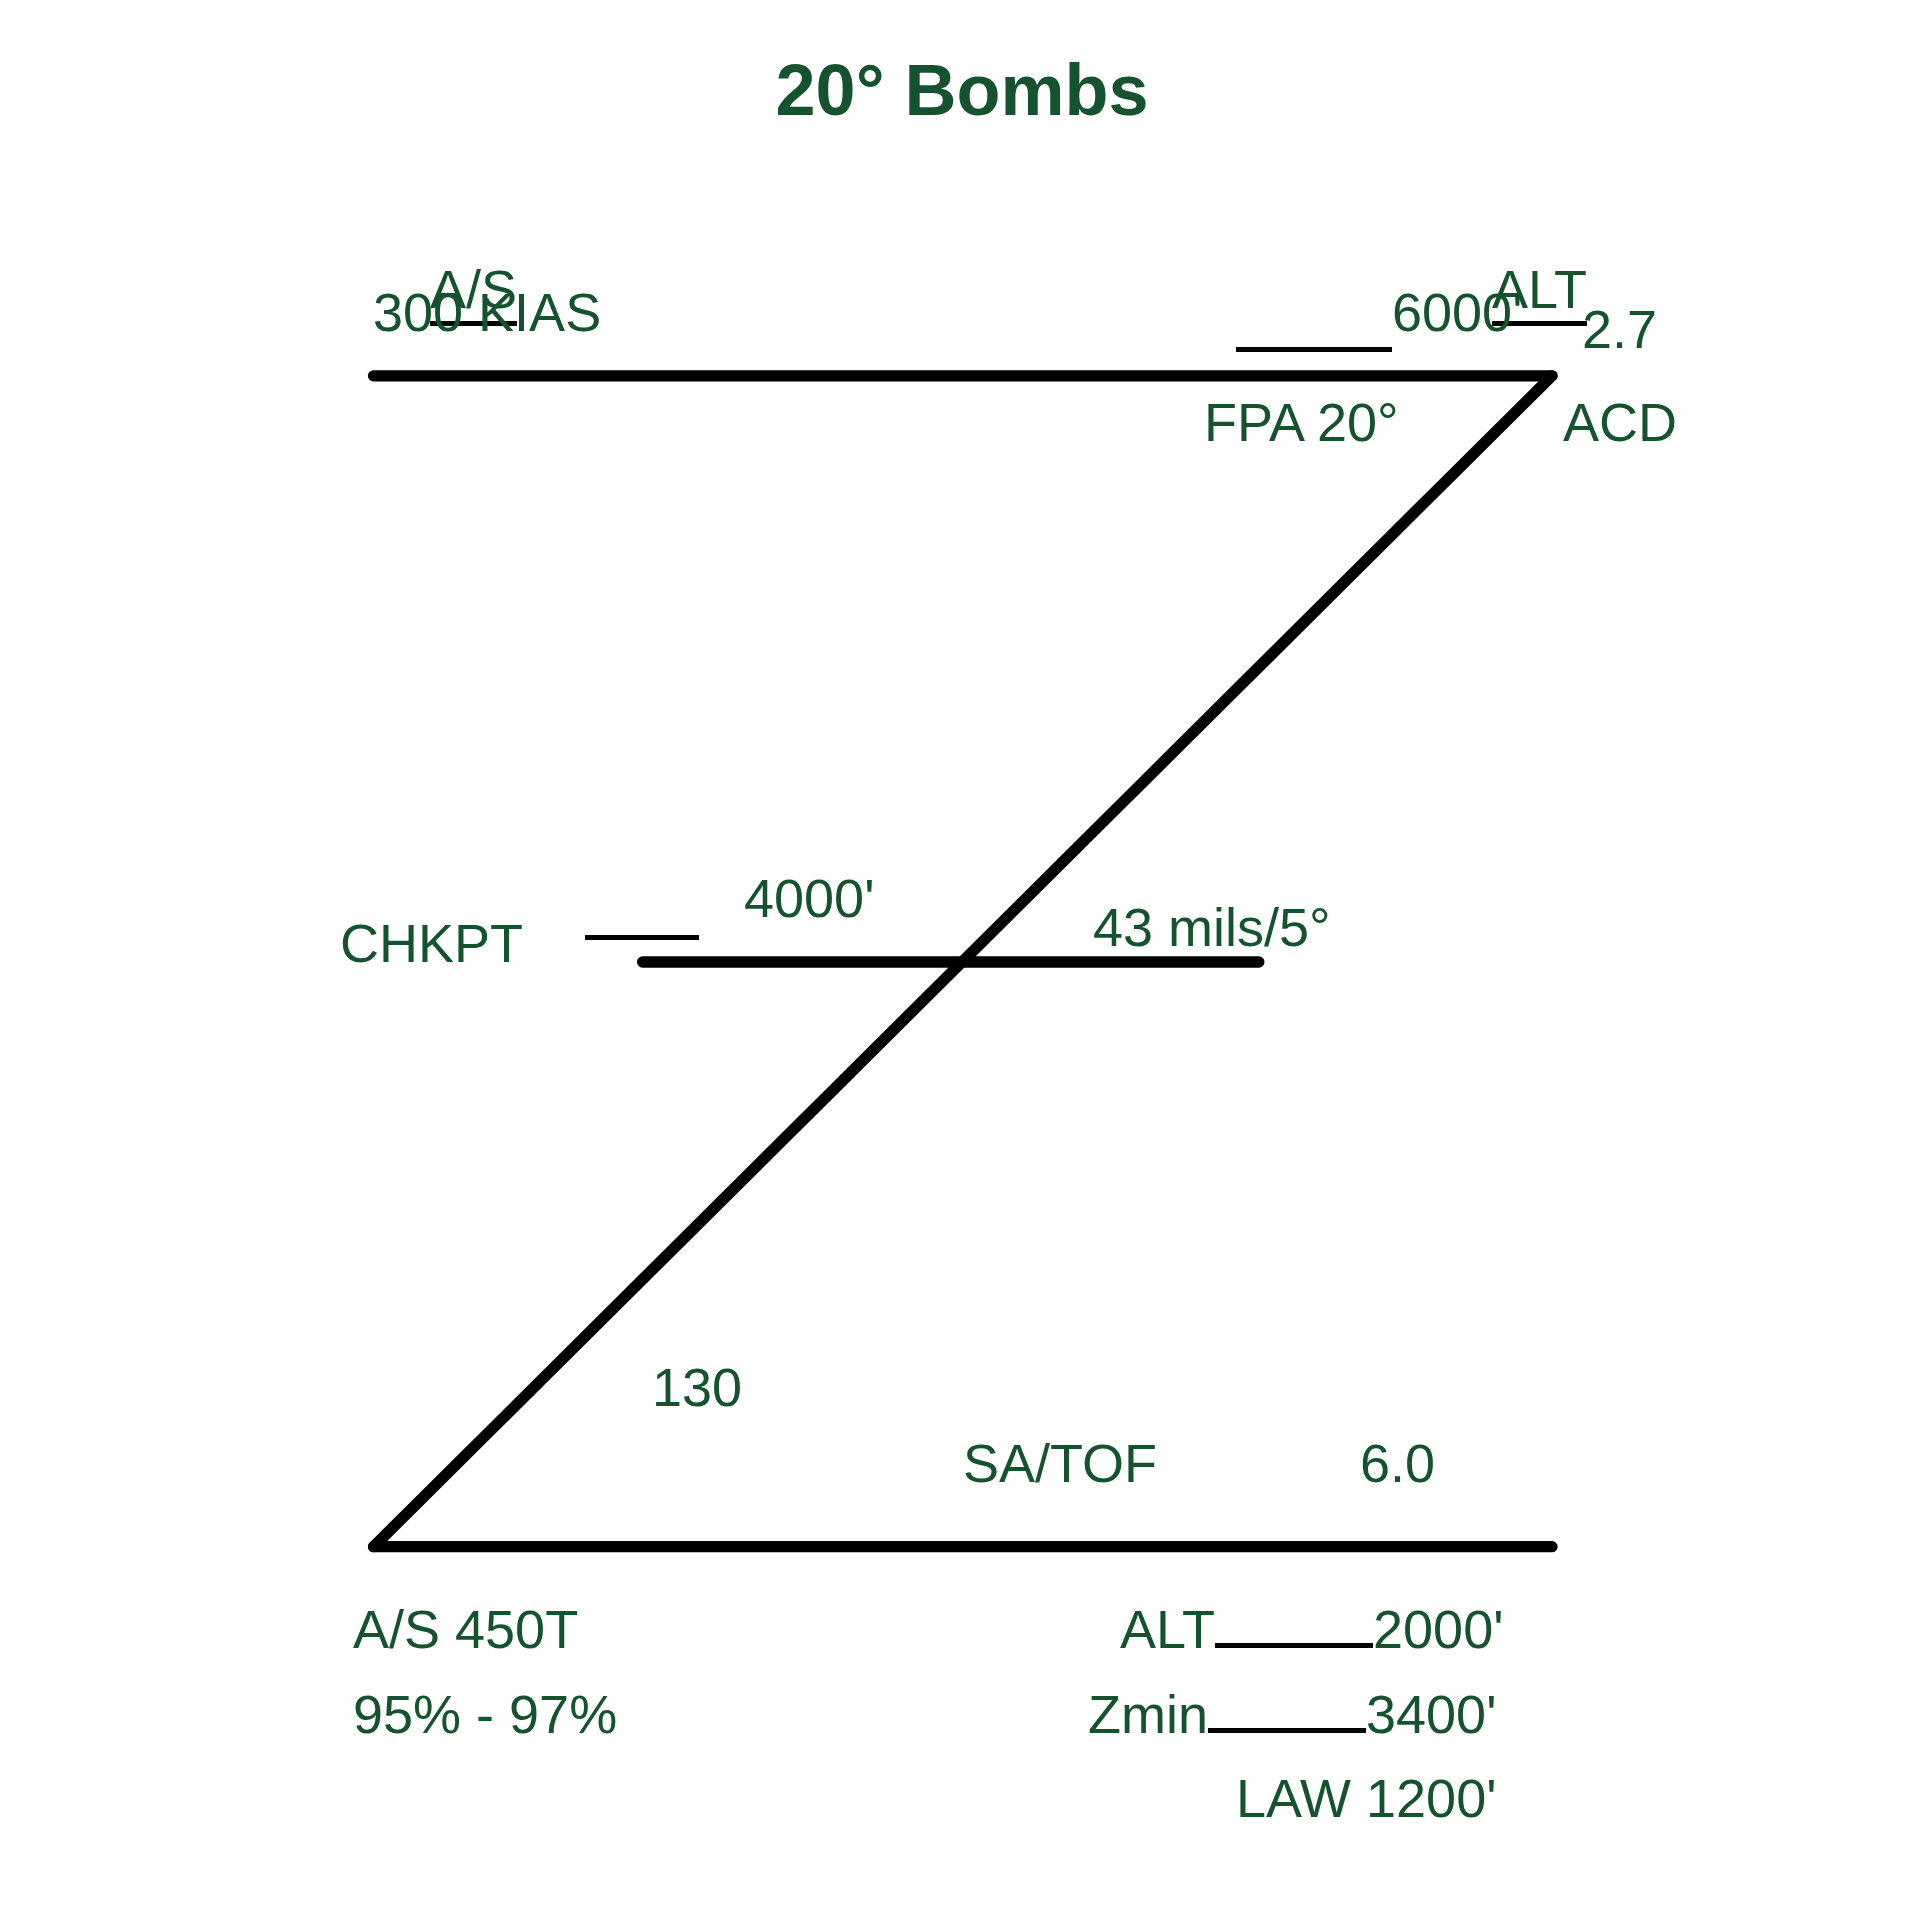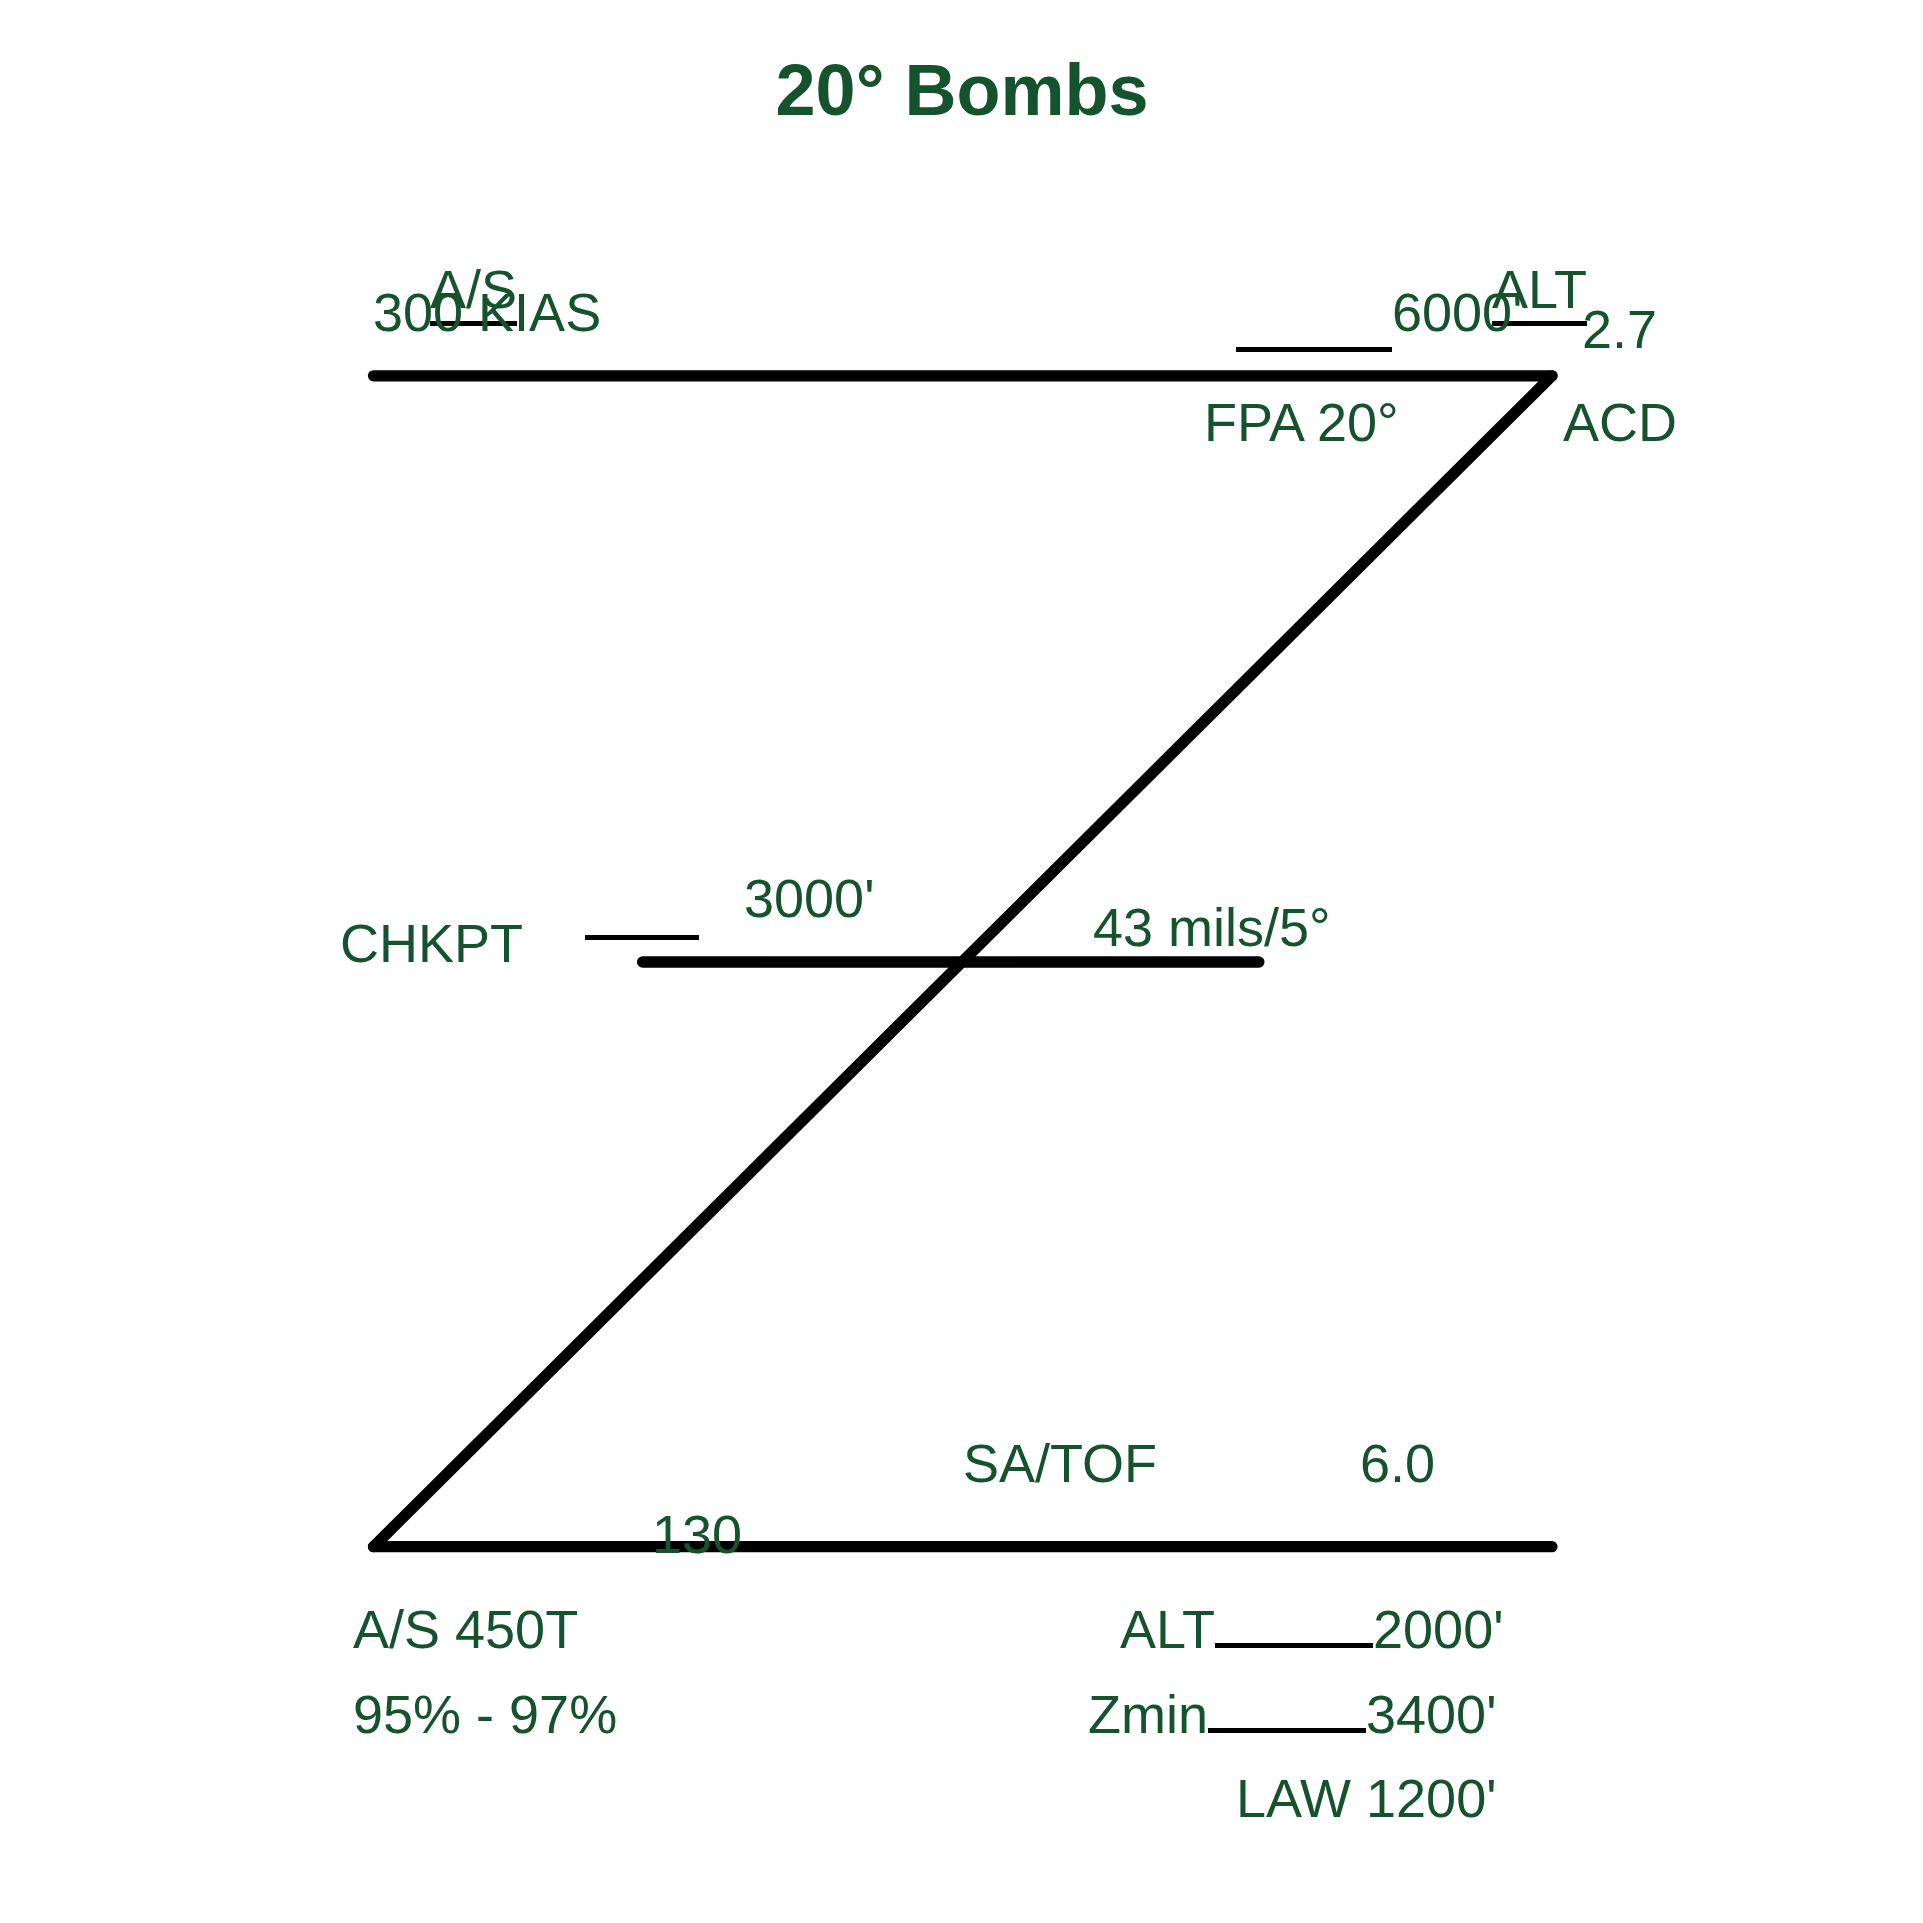--- a/index.html
+++ b/index.html
@@ -82,24 +82,24 @@
   <div class="thin-rule" style="left:1236px; top:347px; width:156px;"></div>
   <div class="lbl t70" style="left:1392px; top:284px;">6000'</div>
 
   <div class="lbl t70" style="left:1582px; top:301px;">2.7</div>
   <div class="lbl t70" style="left:1563px; top:394px;">ACD</div>
 
   <div class="lbl t70" style="left:1204px; top:394px;">FPA 20°</div>
 
   <div class="lbl t70" style="left:340px; top:915px;">CHKPT</div>
   <div class="thin-rule" style="left:585px; top:935px; width:114px;"></div>
-  <div class="lbl t70" style="left:744px; top:870px;">3000'</div>
+  <div class="lbl t70" style="left:744px; top:870px;">4000'</div>
   <div class="lbl t70" style="left:1093px; top:899px;">43 mils/5°</div>
 
-  <div class="lbl t70" style="left:652px; top:1506px;">130</div>
+  <div class="lbl t70" style="left:652px; top:1359px;">130</div>
   <div class="lbl t70" style="left:963px; top:1435px;">SA/TOF</div>
   <div class="lbl t70" style="left:1360px; top:1435px;">6.0</div>
 
   <div class="lbl t70" style="left:353px; top:1601px;">A/S 450T</div>
   <div class="lbl t70" style="left:353px; top:1686px;">95% - 97%</div>
 
   <div class="lbl t70 nowrap" style="left:1120px; top:1601px;">
     <span>ALT</span><span class="blankfill" style="width:158px; height:41px;"></span><span>2000'</span>
   </div>
 

